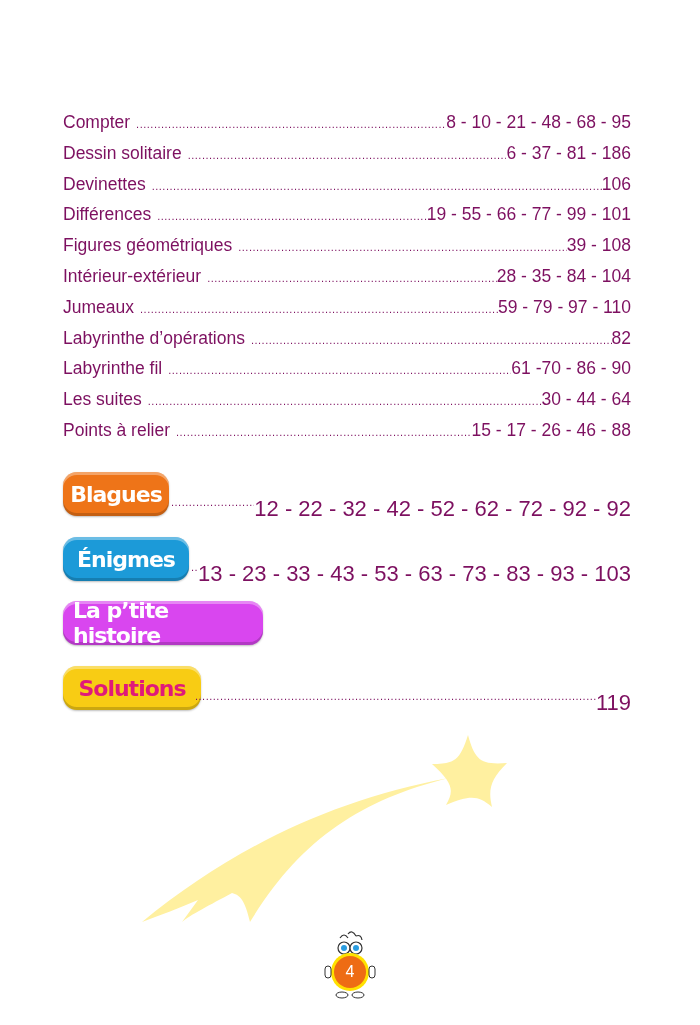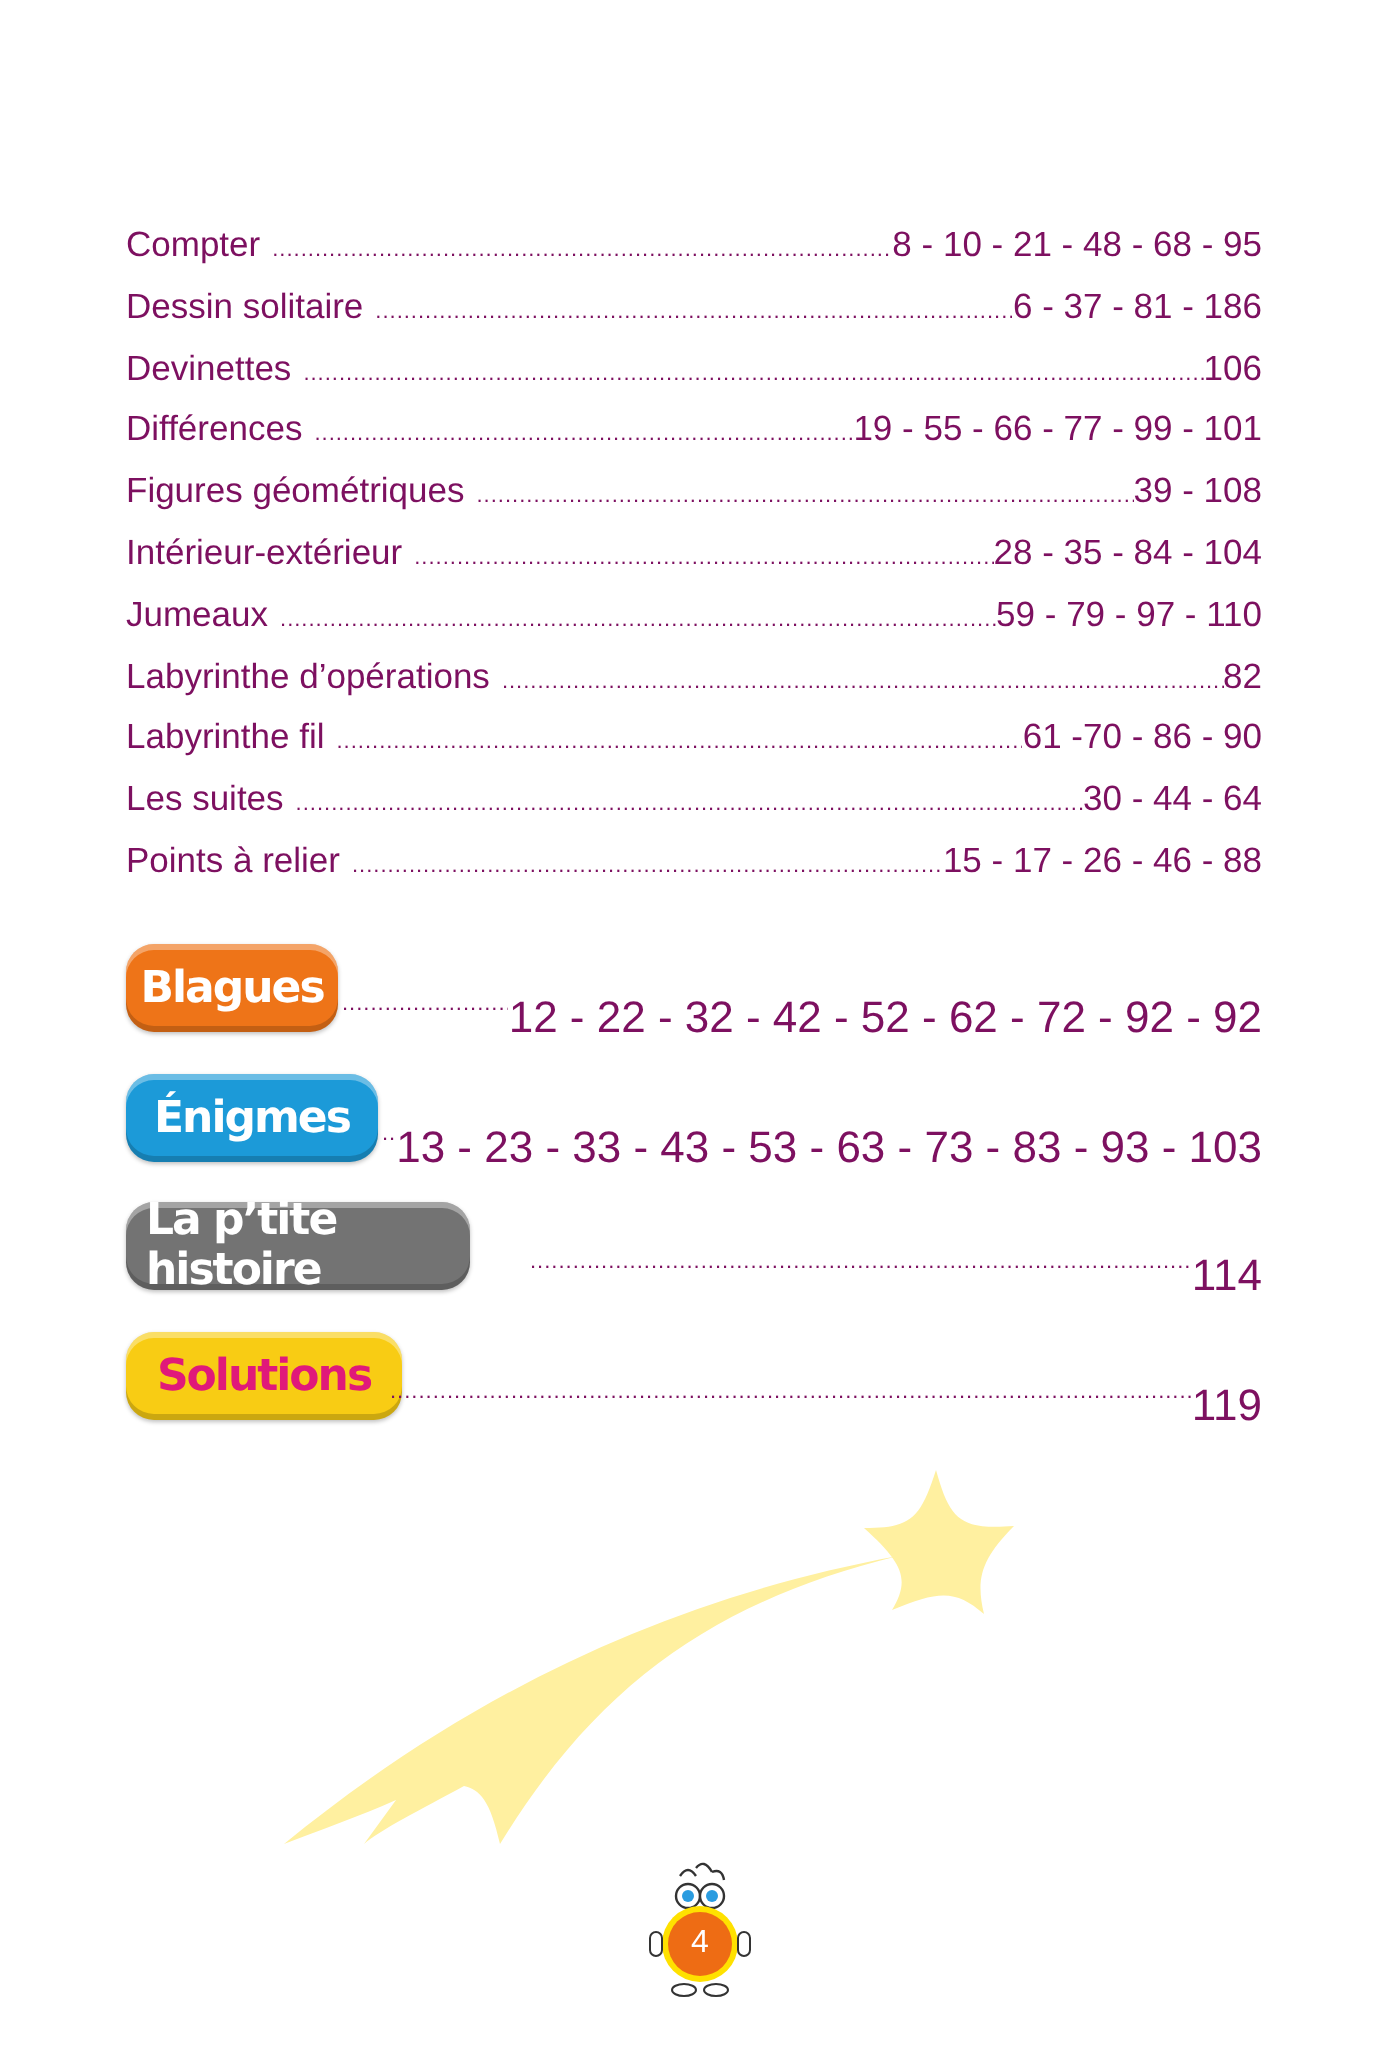--- a/index.html
+++ b/index.html
@@ -100,25 +100,21 @@
 
 <div class="special" style="top:537px;">
   <div class="pill" style="background:#1c9ad8;color:#fff;width:126px;">Énigmes</div>
   <div class="line" style="left:128px;">
       <span class="dots" style="flex:1"></span>
       <span>13 - 23 - 33 - 43 - 53 - 63 - 73 - 83 - 93 - 103</span>
     </div>
 </div>
 
 <div class="special" style="top:601px;">
-  <div class="pill" style="background:#737373;color:#fff;width:172px;">La p’tite histoire</div>
-  <div class="line" style="left:202px;">
-      <span class="dots" style="flex:1"></span>
-      <span>114</span>
-    </div>
+  <div class="pill" style="background:#d946ef;color:#fff;width:200px;">La p’tite histoire</div>
 </div>
 
 <div class="special" style="top:666px;">
   <div class="pill" style="background:#f8cc14;color:#e0197a;width:138px;">Solutions</div>
   <div class="line" style="left:132px;">
       <span class="dots" style="flex:1"></span>
       <span>119</span>
     </div>
 </div>
 

